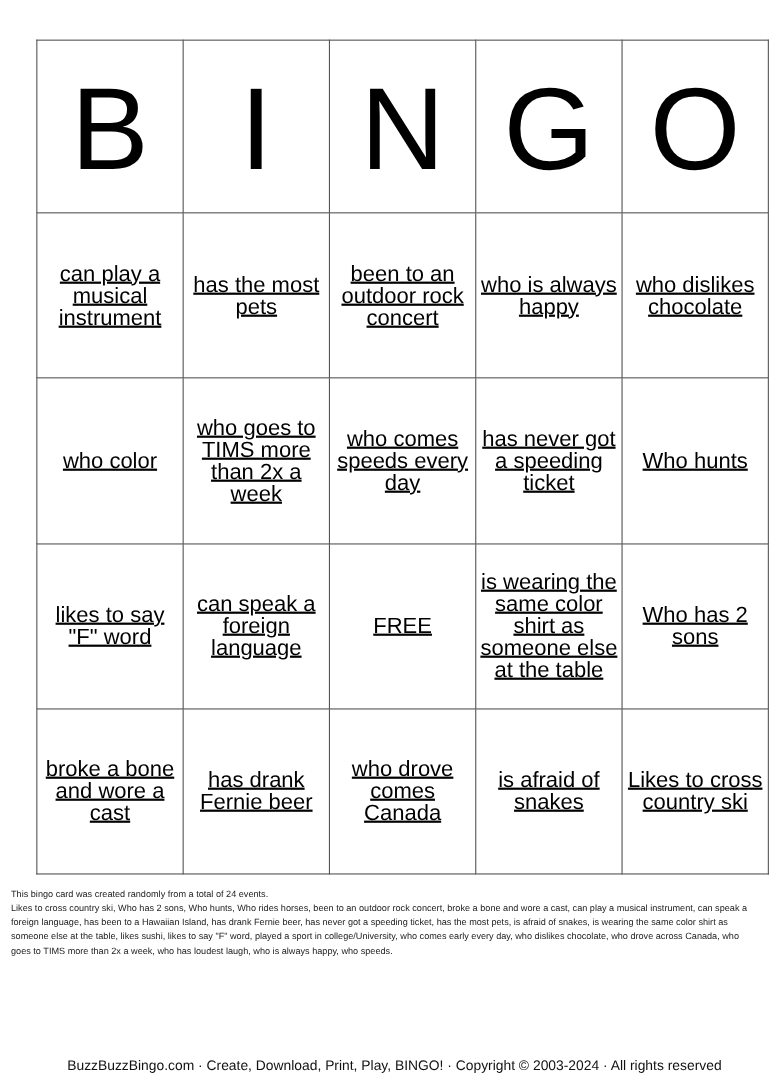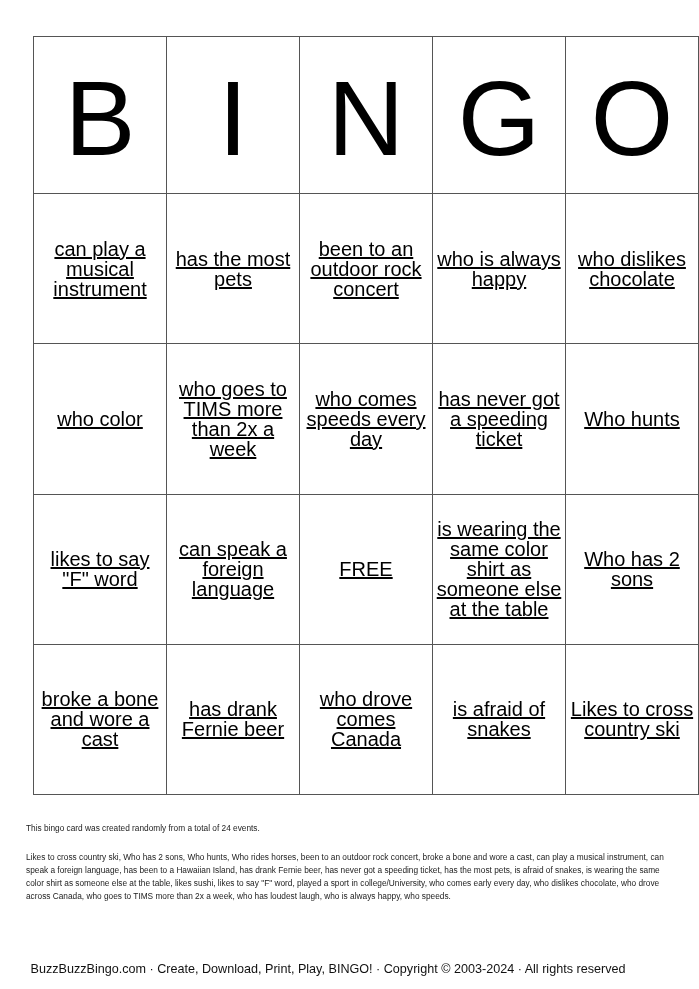--- a/index.html
+++ b/index.html
@@ -4,22 +4,22 @@
   <style>
     html, body { margin: 0; padding: 0; background: #ffffff; }
     body { width: 699px; height: 989px; position: relative; overflow: hidden; font-family: "Liberation Sans", sans-serif; color: #000; }
     .card { position: absolute; left: 33px; top: 36px; width: 632px; height: 759px; border-collapse: collapse; table-layout: fixed; }
     .card td { border: 1px solid #555; text-align: center; vertical-align: middle; padding: 0 3px; width: 126px; }
     .card tr.head td { height: 126px; font-size: 106px; line-height: 1; padding-top: 6px; }
     .card tr.row td { height: 126px; font-size: 20px; line-height: 20px; text-decoration: underline; }
     .card td.small { font-size: 15px; line-height: 20px; }
     .card td.xs { font-size: 14.5px; line-height: 18px; text-align: center; }
     .note { position: absolute; left: 10px; top: 806px; width: 680px; font-size: 8.3px; line-height: 13px; color: #222; }
-    .note p { margin: 16px; }
-    .footer { position: absolute; left: 0; top: 962px; width: 656px; text-align: center; font-size: 12.6px; color: #111; }
+    .note p { margin: 0; }
+    .footer { position: absolute; left: 0; top: 962px; width: 656px; text-align: right; font-size: 12.6px; color: #111; }
   </style>
 </head>
 <body>
 
 <table class="card">
   <tbody>
       <tr class="head">
     <td>B</td>
     <td>I</td>
     <td>N</td>

